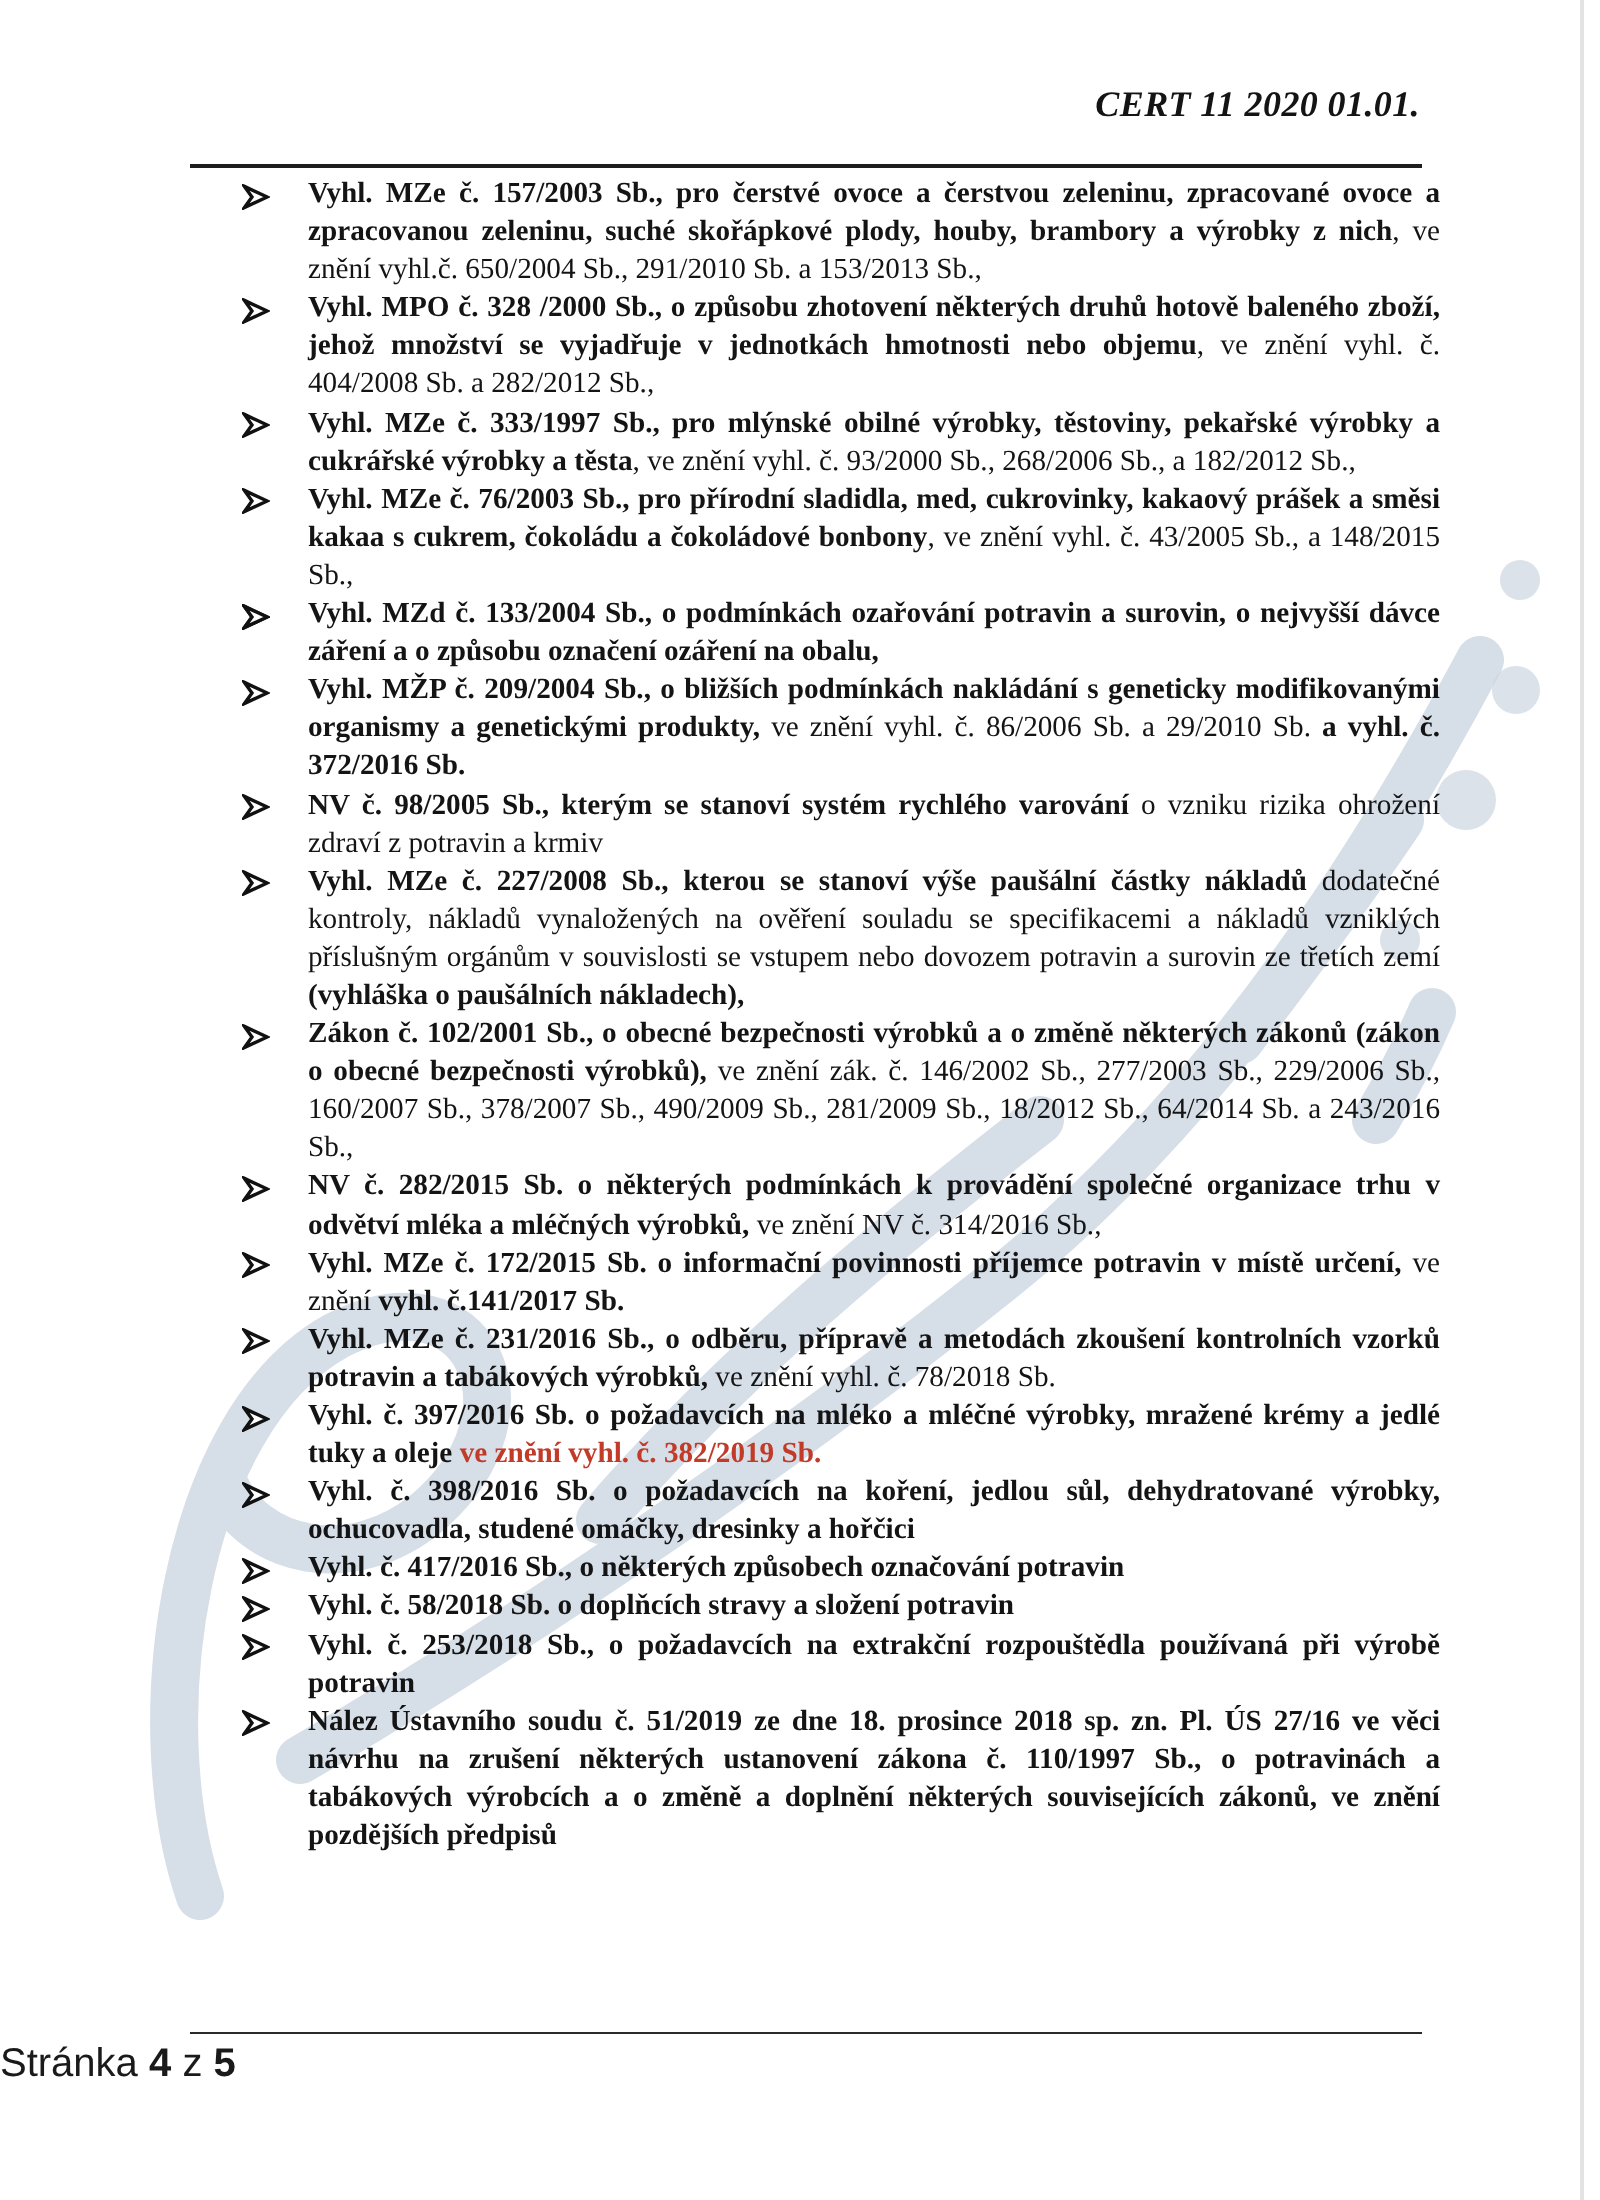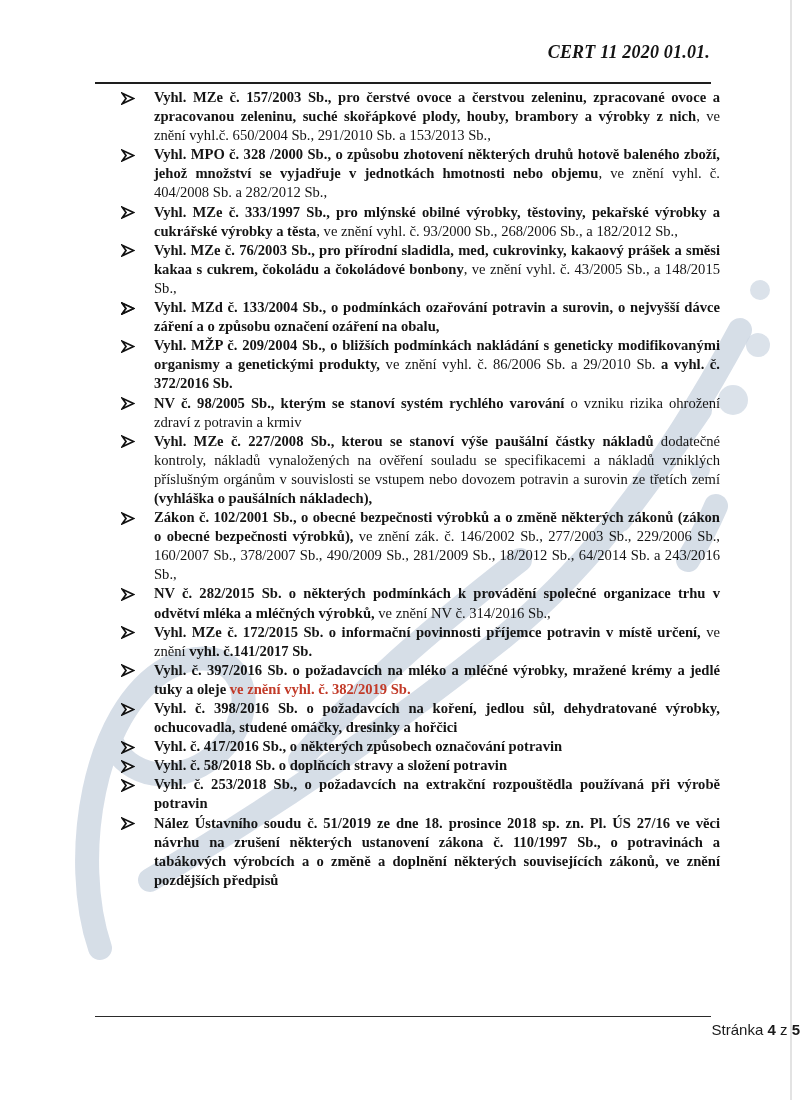--- a/index.html
+++ b/index.html
@@ -50,23 +50,23 @@
   .seg-b{font-weight:bold;}
   .seg-r{font-weight:normal;}
   .seg-red{font-weight:bold;color:var(--red-text,#c23a28);}
   .footer-rule{
     position:absolute;top:1016px;left:95px;width:616px;height:0;
     border-top:1.6px solid #2a2a2a;
     z-index:2;
   }
   .footer-text{
     position:absolute;top:1021px;left:0;width:800px;
-    text-align:right;
+    text-align:left;
     font-family:"Liberation Sans", sans-serif;
-    font-size:15px;
+    font-size:20px;
     color:#1a1a1a;
     z-index:2;
   }
   .footer-text .num{font-weight:bold;}
 </style>
 </head>
 <body>
 
 <div class="page">
 
@@ -158,20 +158,26 @@
       <li>
       <svg class="bullet" viewBox="0 0 14 13" xmlns="http://www.w3.org/2000/svg">
         <path d="M 1.2 1.2 L 12.6 6.5 L 1.2 11.8 L 5 6.5 Z" fill="#ffffff" stroke="#111111" stroke-width="1.7" stroke-linejoin="miter"></path>
       </svg>
       <span><span class="seg-b">Vyhl. MZe č. 172/2015 Sb. o informační povinnosti příjemce potravin v místě určení,</span><span class="seg-r"> ve znění </span><span class="seg-b">vyhl. č.141/2017 Sb.</span></span>
     </li>
       <li>
       <svg class="bullet" viewBox="0 0 14 13" xmlns="http://www.w3.org/2000/svg">
         <path d="M 1.2 1.2 L 12.6 6.5 L 1.2 11.8 L 5 6.5 Z" fill="#ffffff" stroke="#111111" stroke-width="1.7" stroke-linejoin="miter"></path>
       </svg>
+      <span><span class="seg-b">Vyhl. MZe č. 231/2016 Sb., o odběru, přípravě a metodách zkoušení kontrolních vzorků potravin a tabákových výrobků,</span><span class="seg-r"> ve znění vyhl. č. 78/2018 Sb.</span></span>
+    </li>
+      <li>
+      <svg class="bullet" viewBox="0 0 14 13" xmlns="http://www.w3.org/2000/svg">
+        <path d="M 1.2 1.2 L 12.6 6.5 L 1.2 11.8 L 5 6.5 Z" fill="#ffffff" stroke="#111111" stroke-width="1.7" stroke-linejoin="miter"></path>
+      </svg>
       <span><span class="seg-b">Vyhl. č. 397/2016 Sb. o požadavcích na mléko a mléčné výrobky, mražené krémy a jedlé tuky a oleje </span><span class="seg-red">ve znění vyhl. č. 382/2019 Sb.</span></span>
     </li>
       <li>
       <svg class="bullet" viewBox="0 0 14 13" xmlns="http://www.w3.org/2000/svg">
         <path d="M 1.2 1.2 L 12.6 6.5 L 1.2 11.8 L 5 6.5 Z" fill="#ffffff" stroke="#111111" stroke-width="1.7" stroke-linejoin="miter"></path>
       </svg>
       <span><span class="seg-b">Vyhl. č. 398/2016 Sb. o požadavcích na koření, jedlou sůl, dehydratované výrobky, ochucovadla, studené omáčky, dresinky a hořčici</span></span>
     </li>
       <li>
       <svg class="bullet" viewBox="0 0 14 13" xmlns="http://www.w3.org/2000/svg">

